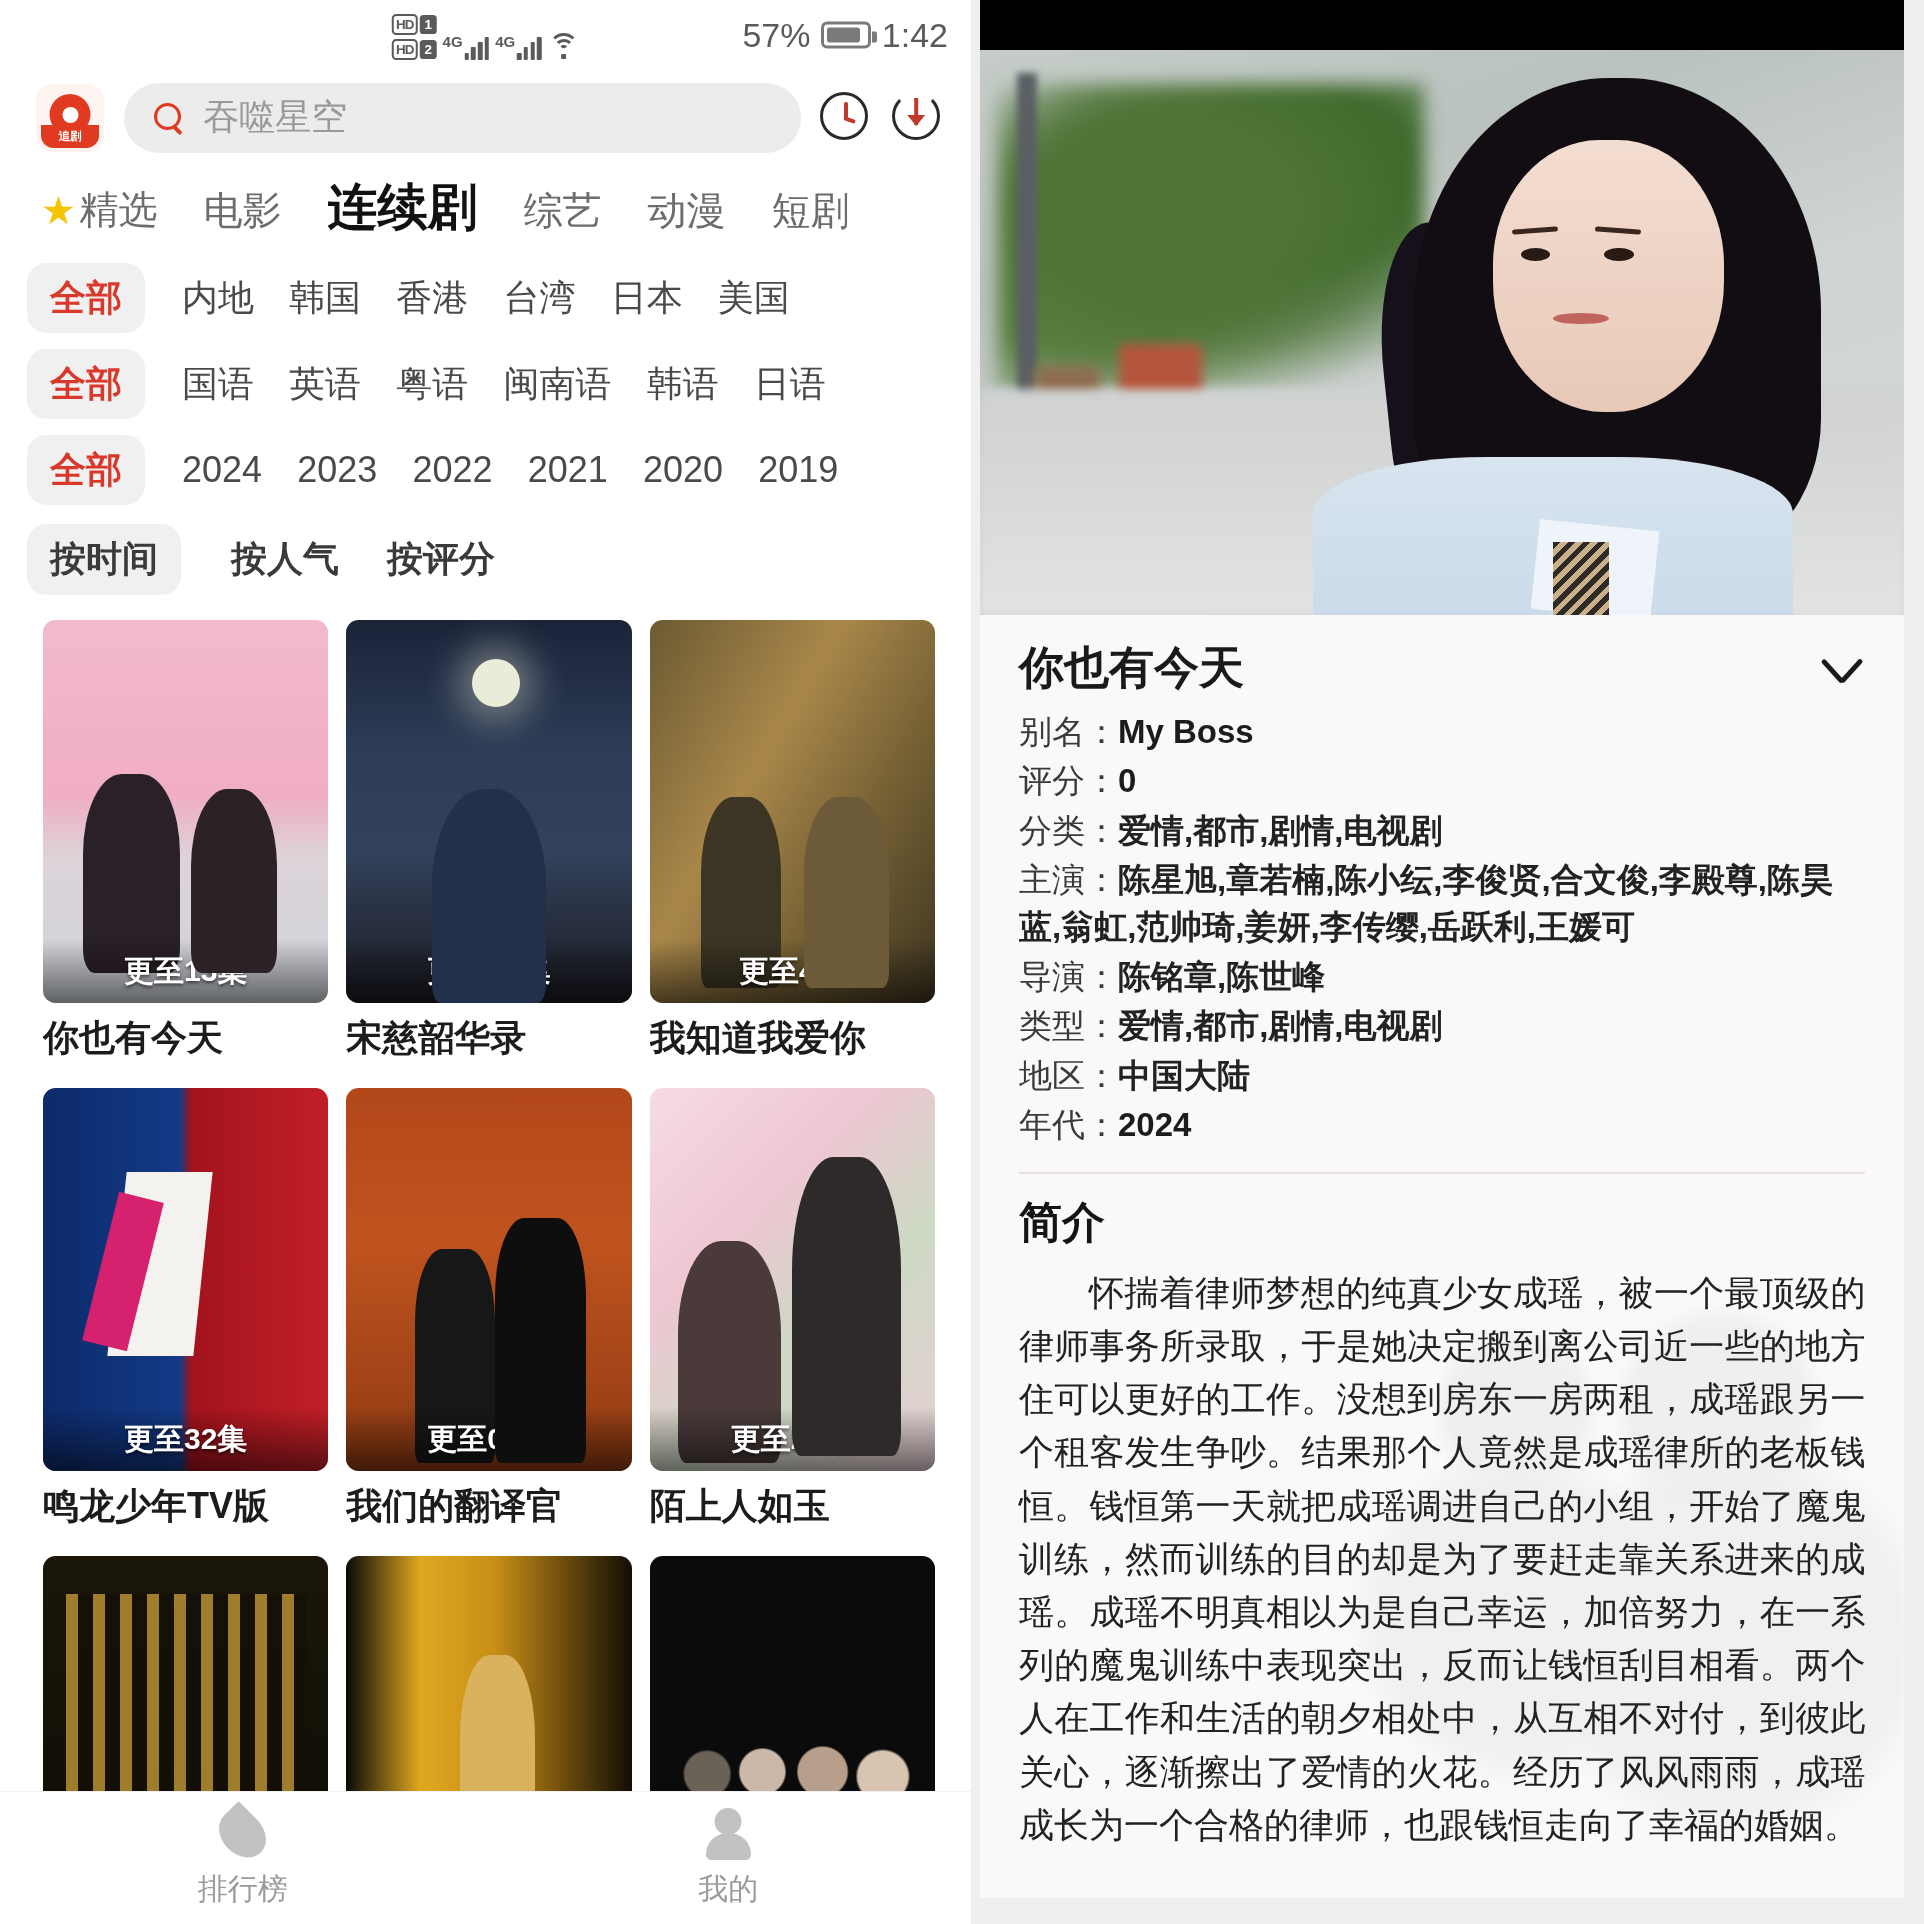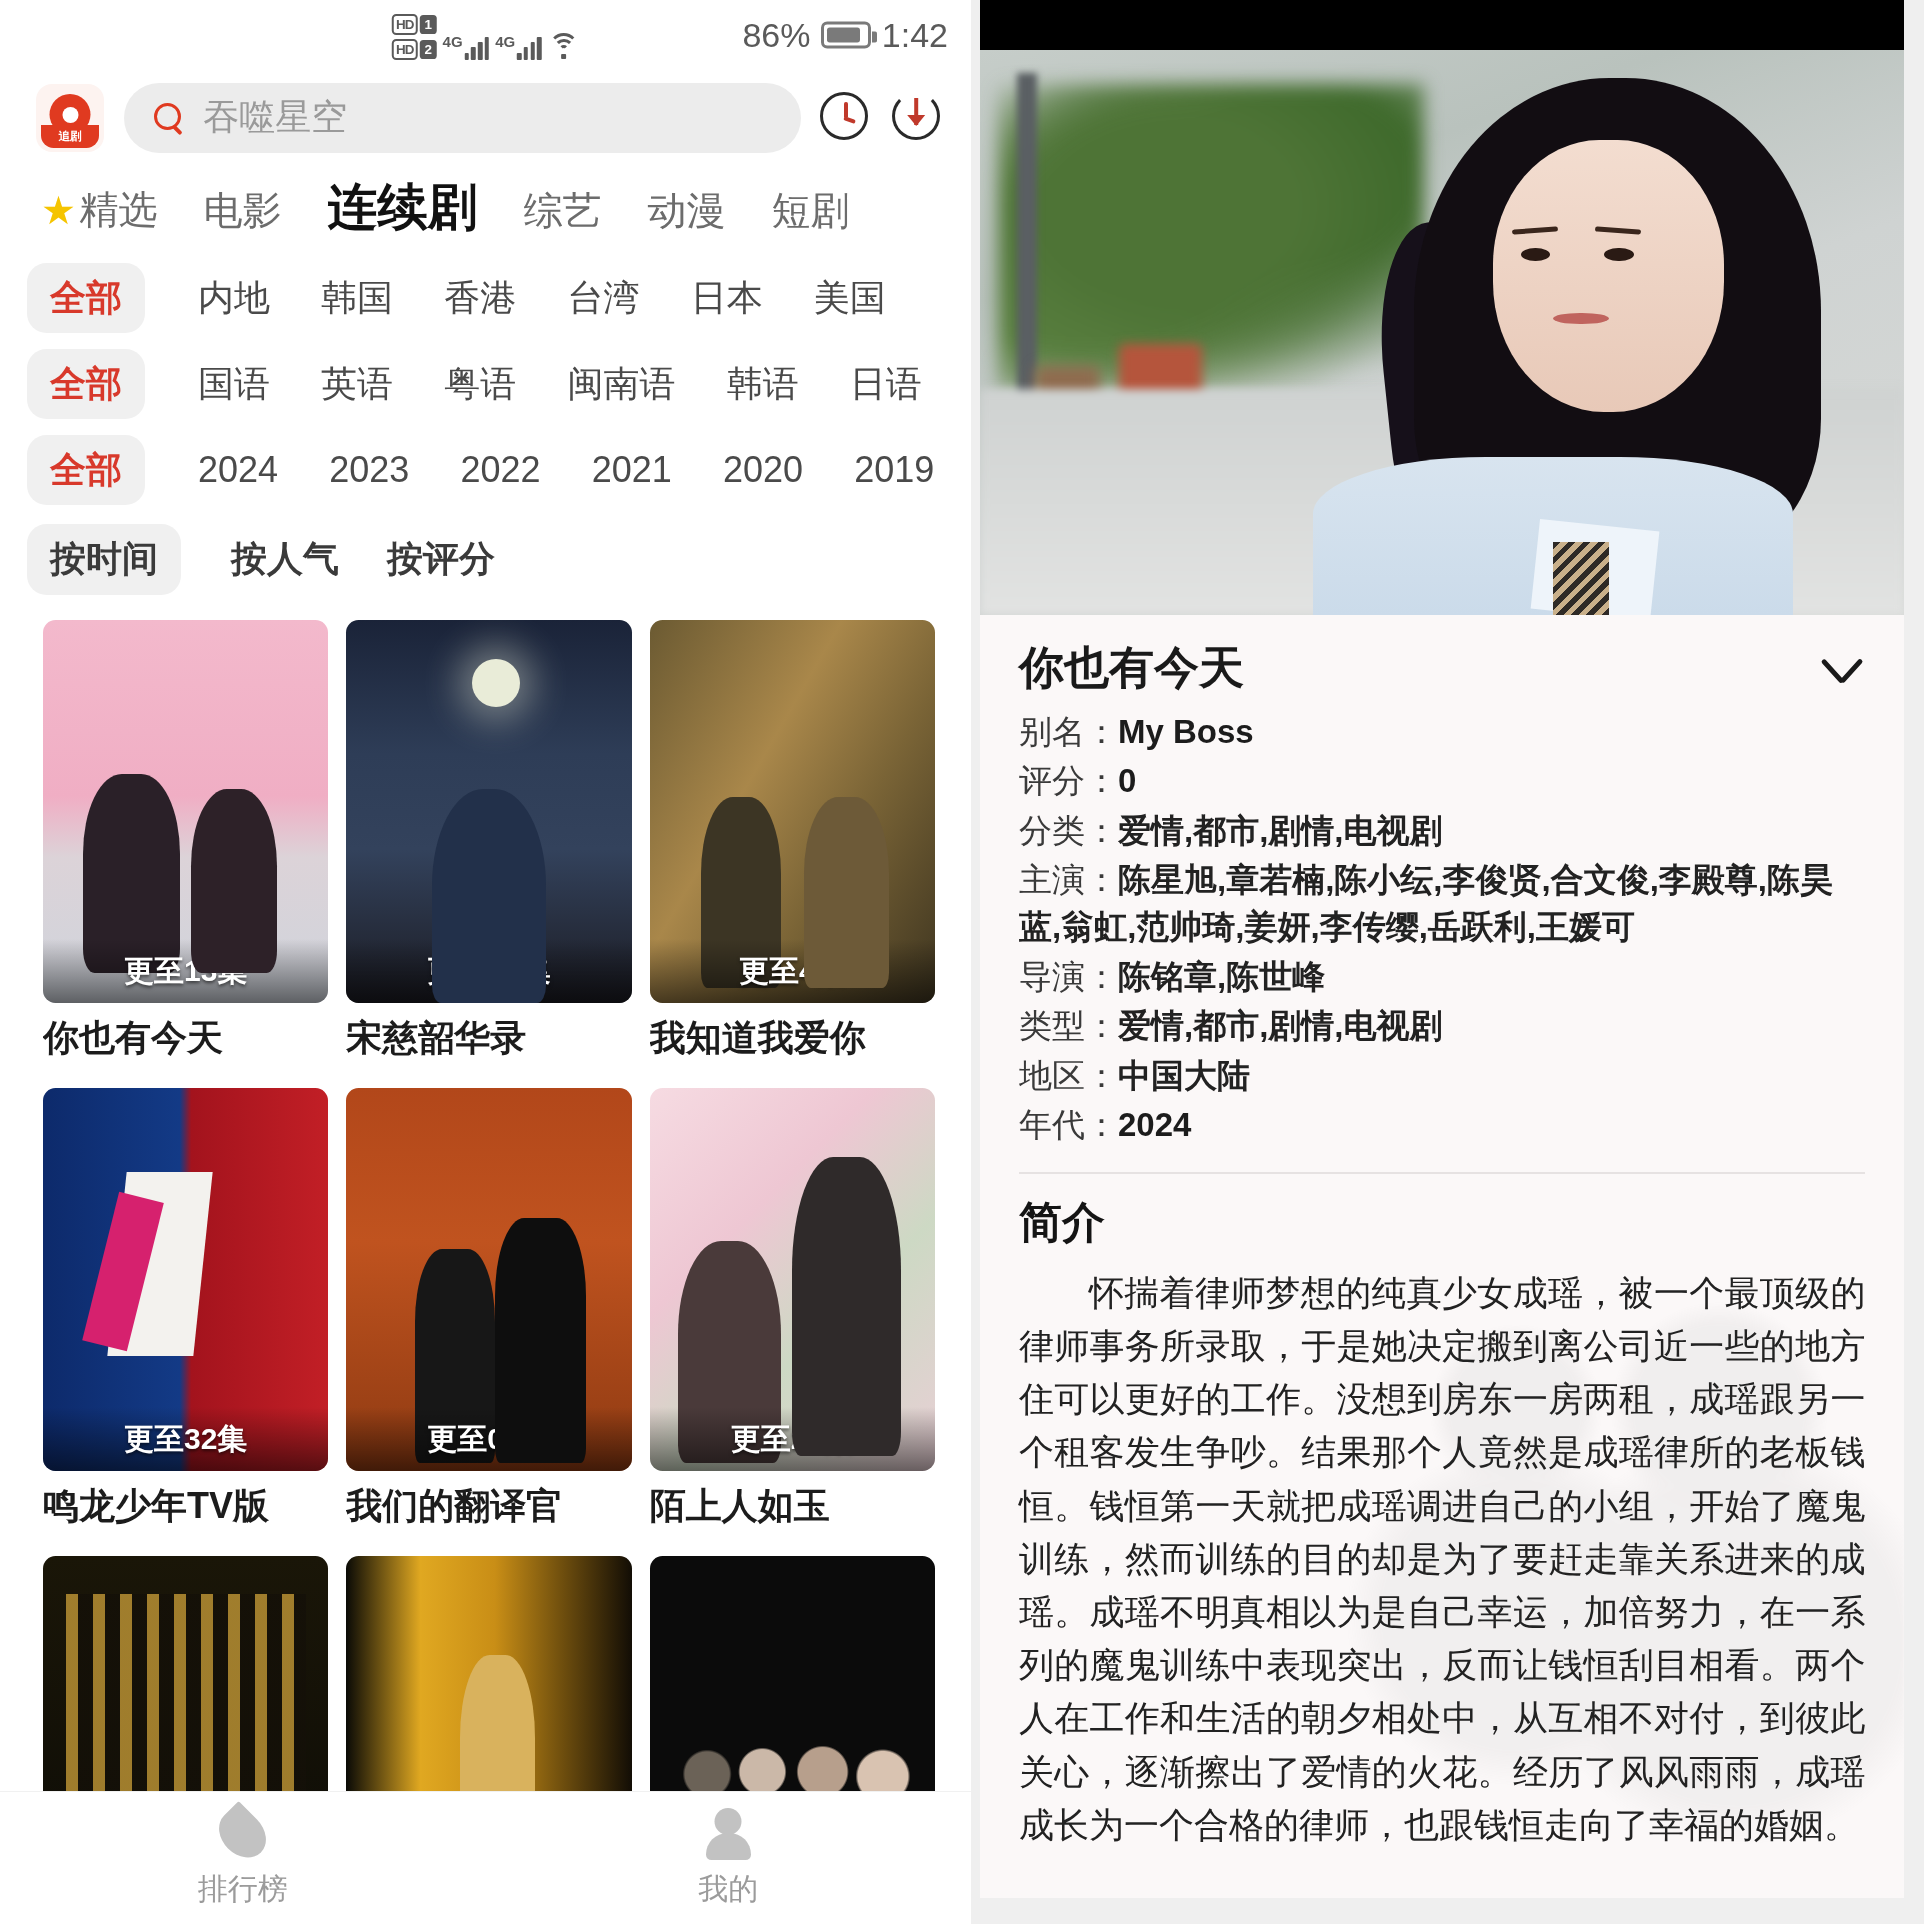--- a/index.html
+++ b/index.html
@@ -150,21 +150,21 @@
     padding: 5.3px 0 9px 41px; flex: 0 0 auto;
     white-space: nowrap; overflow: hidden;
   }
   .cat-tab { font-size: 39px; color: #6c6c6c; display:flex;align-items:center;gap:3.6px; }
   .cat-tab.active { font-size: 50px; font-weight: 700; color: #111; }
   .star { color: #f5c400; font-size: 39px; line-height: 1; }
 
   
   .filters { padding: 5.3px 0 0 27px; flex: 0 0 auto; }
   .filter-row {
-    display: flex; align-items: center; gap: 44px;
+    display: flex; align-items: center; gap: 28px;
     height: 86px; white-space: nowrap; overflow: hidden;
   }
   .chip {
     font-size: 36px; color: #4a4a4a; padding: 10.7px 3.6px; flex: 0 0 auto;
   }
   .chip.all {
     background: #f0f0f0; color: #d8392b; font-weight: 700;
     border-radius: 19.6px; padding: 10.7px 23px; margin-right: 5.3px;
   }
   .filter-row.sort { height: 93px; gap: 41px; }
@@ -421,21 +421,21 @@
             </span>
         </div>
         <div class="wifi">
             <span></span>
             <span></span>
             <span></span>
             <b></b>
           </div>
       </div>
       <div class="sb-right">
-        <span>86%</span>
+        <span>57%</span>
         <span class="battery">
             <i style="width:86%"></i>
           </span>
         <span>1:42</span>
       </div>
     </div>
 
     <div class="search-row">
       <div class="app-logo">
         <div class="eye"></div>

